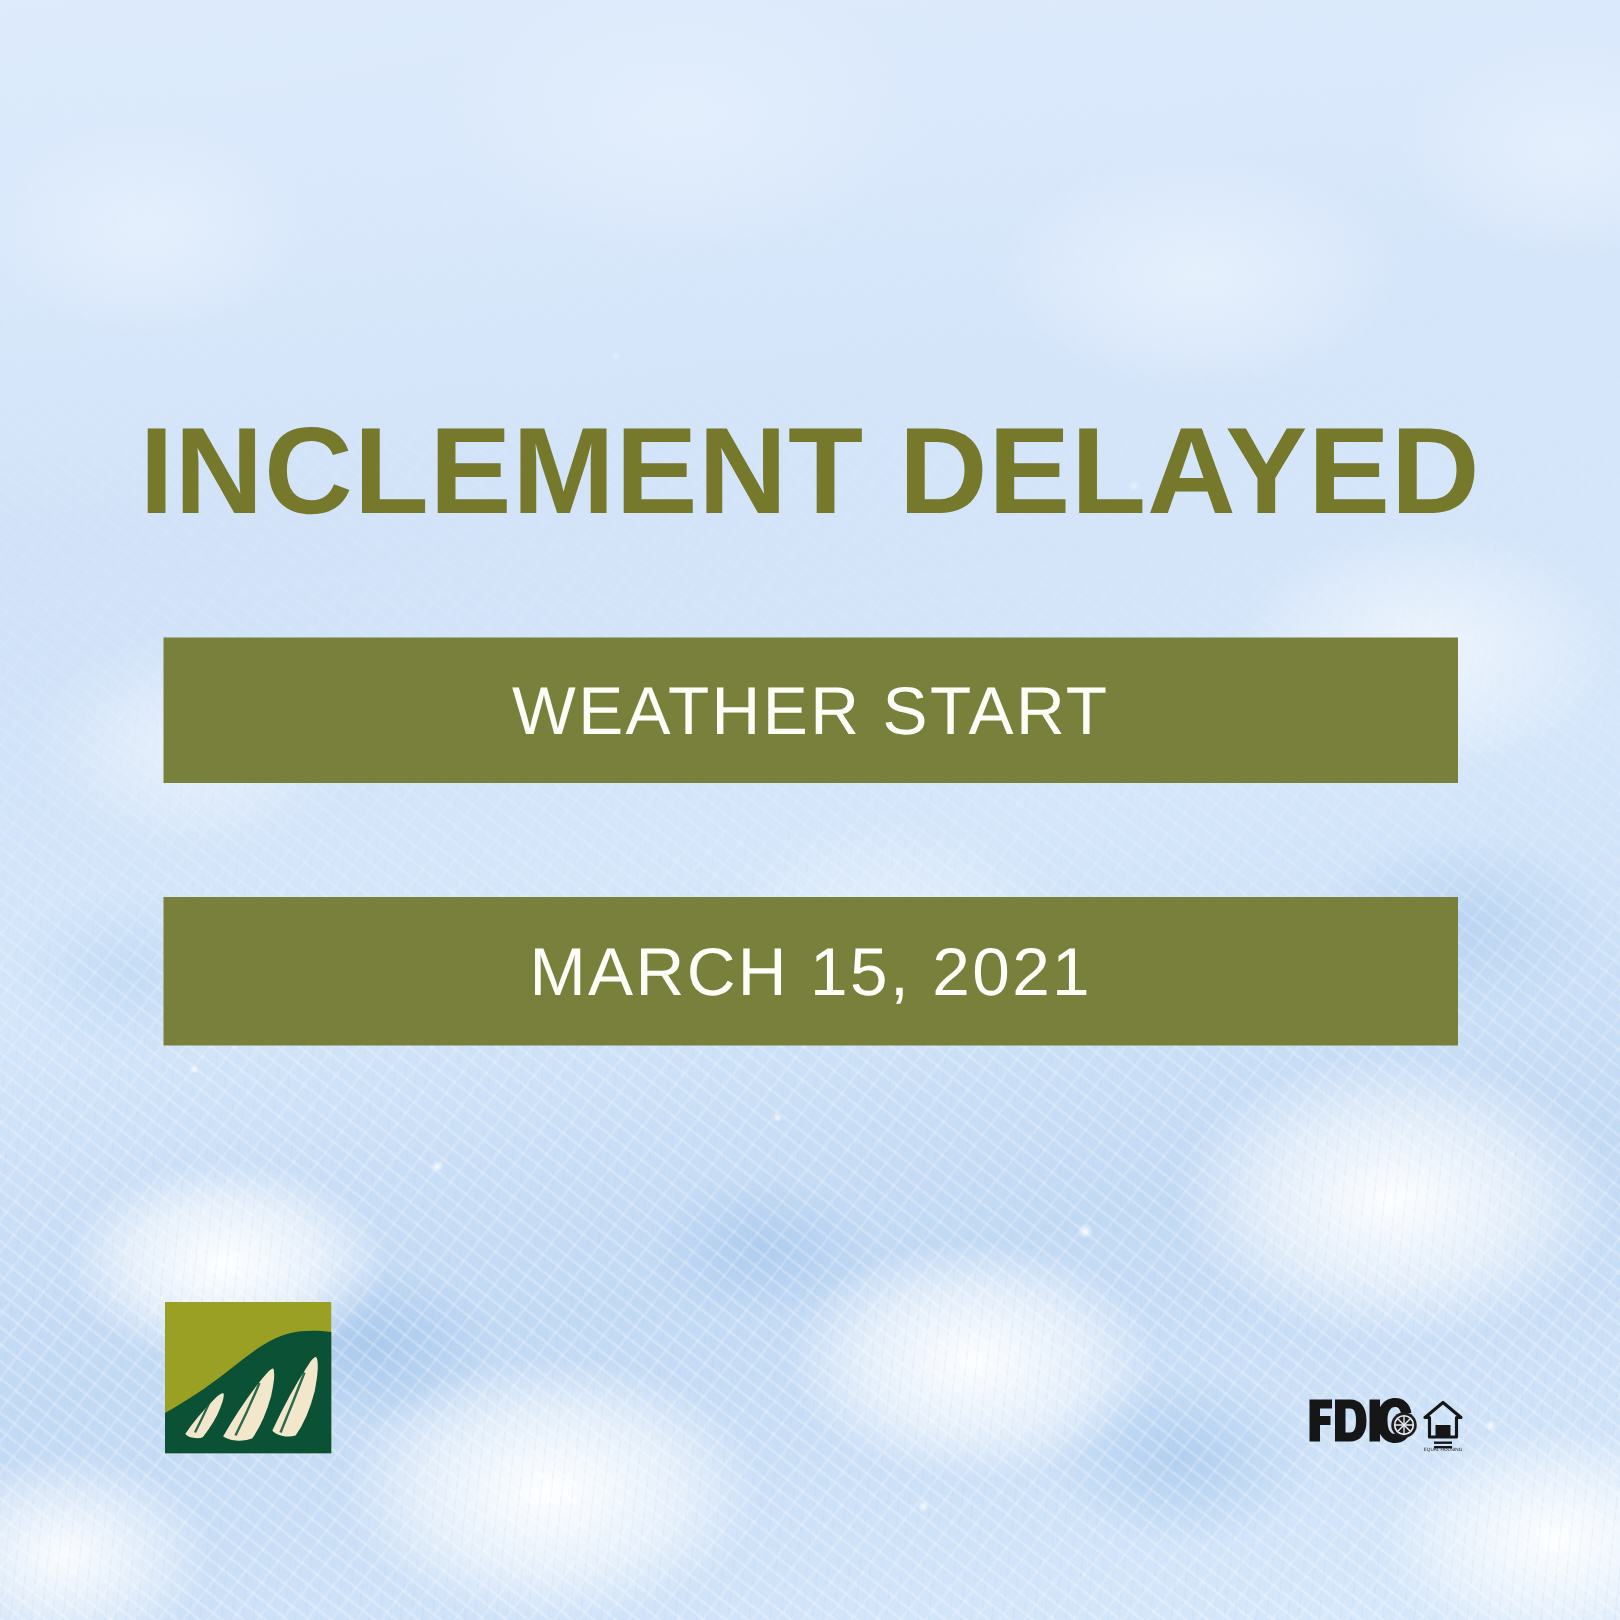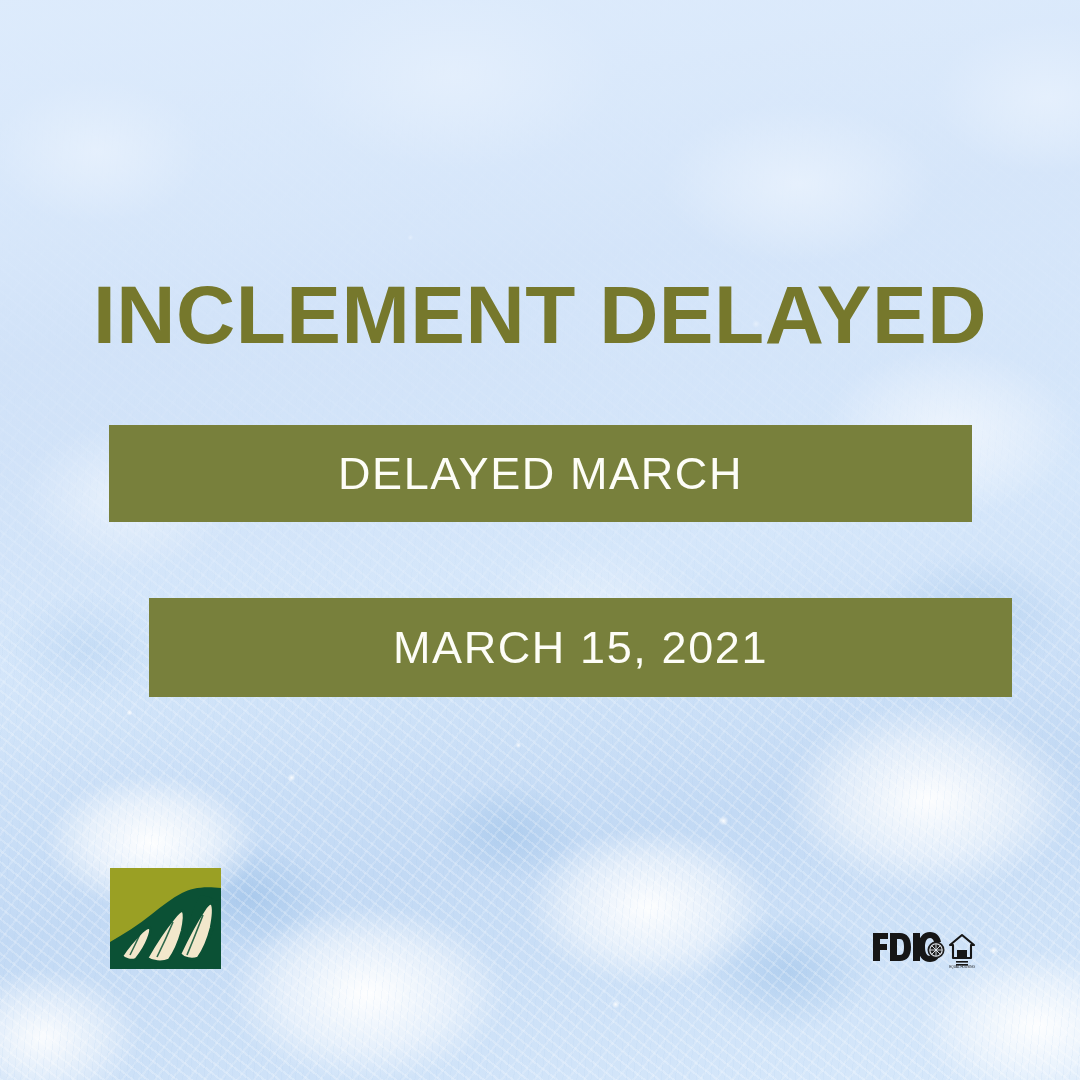--- a/index.html
+++ b/index.html
@@ -122,21 +122,21 @@
   }
   .bar-text {
     color: #fdfdf7;
     font-size: 45px;
     font-weight: 400;
     letter-spacing: 1.6px;
     line-height: 1;
     white-space: nowrap;
   }
   #bar-status { top: 425px; height: 97px; }
-  #bar-date   { top: 598px; height: 99px; margin-left: 40px; }
+  #bar-date   { top: 598px; height: 99px; }
 
   
   .logo {
     position: absolute;
     left: 110px;
     top: 868px;
     width: 111px;
     height: 101px;
   }
   .logo svg { display: block; width: 100%; height: 100%; }
@@ -162,21 +162,21 @@
   <div class="bg-layer bg-clumps-a"></div>
   <div class="bg-layer bg-speckle"></div>
   <div class="bg-layer bg-crystals"></div>
   <div class="bg-layer bg-soften"></div>
 
   <div class="content">
 
     <div class="headline">INCLEMENT DELAYED</div>
 
     <div class="bar" id="bar-status">
-      <span class="bar-text">DELAYED MARCH</span>
+      <span class="bar-text">WEATHER START</span>
     </div>
 
     <div class="bar" id="bar-date">
       <span class="bar-text">MARCH 15, 2021</span>
     </div>
 
     <div class="logo">
       <svg viewBox="0 0 111 101" xmlns="http://www.w3.org/2000/svg" aria-hidden="true">
         <rect x="0" y="0" width="111" height="101" fill="#9AA024"></rect>
         <path d="M0 101 L0 74 C14 66 28 57 42 46 C52 38 62 30 72 25 C82 20 93 18 111 20 L111 101 Z" fill="#0B5135"></path>

